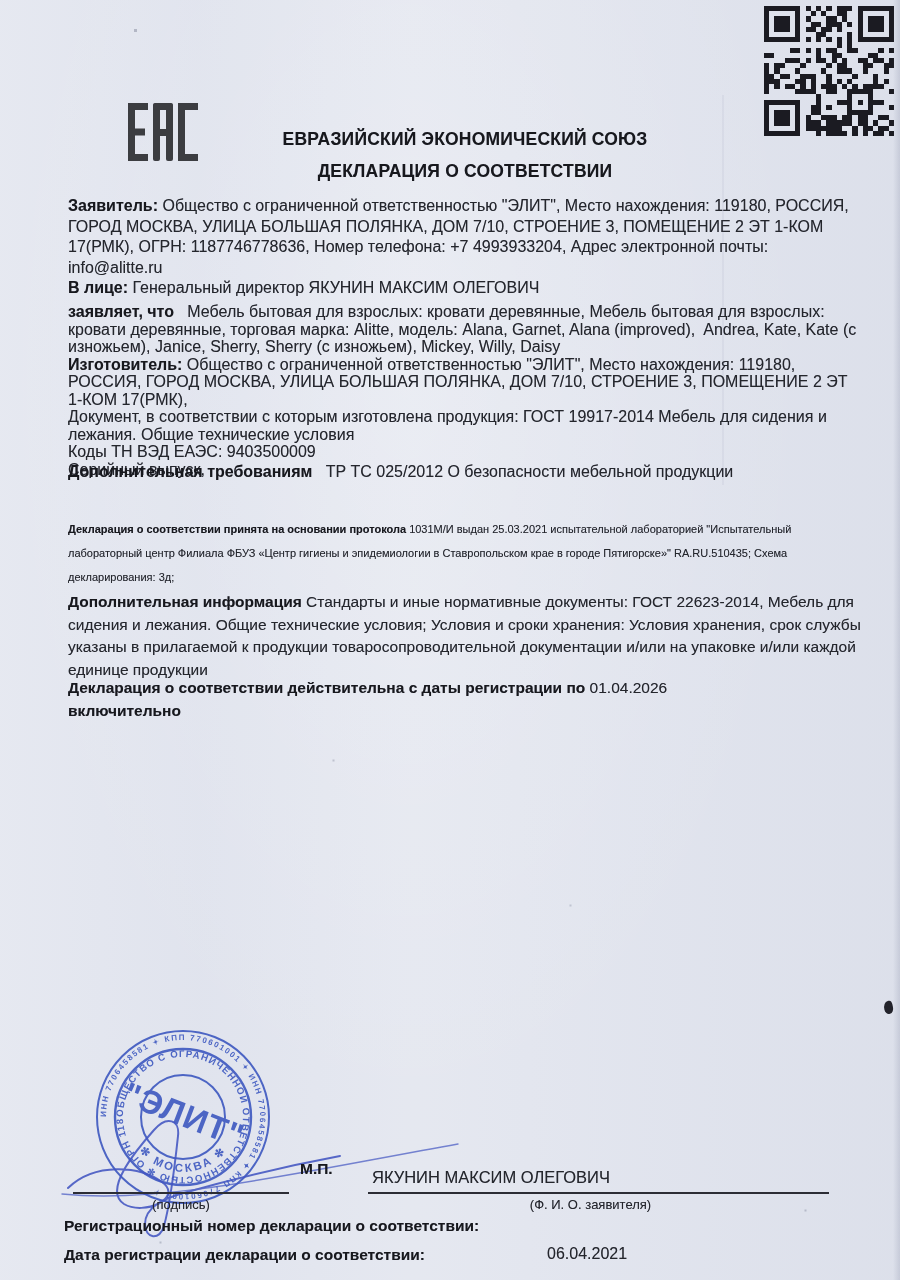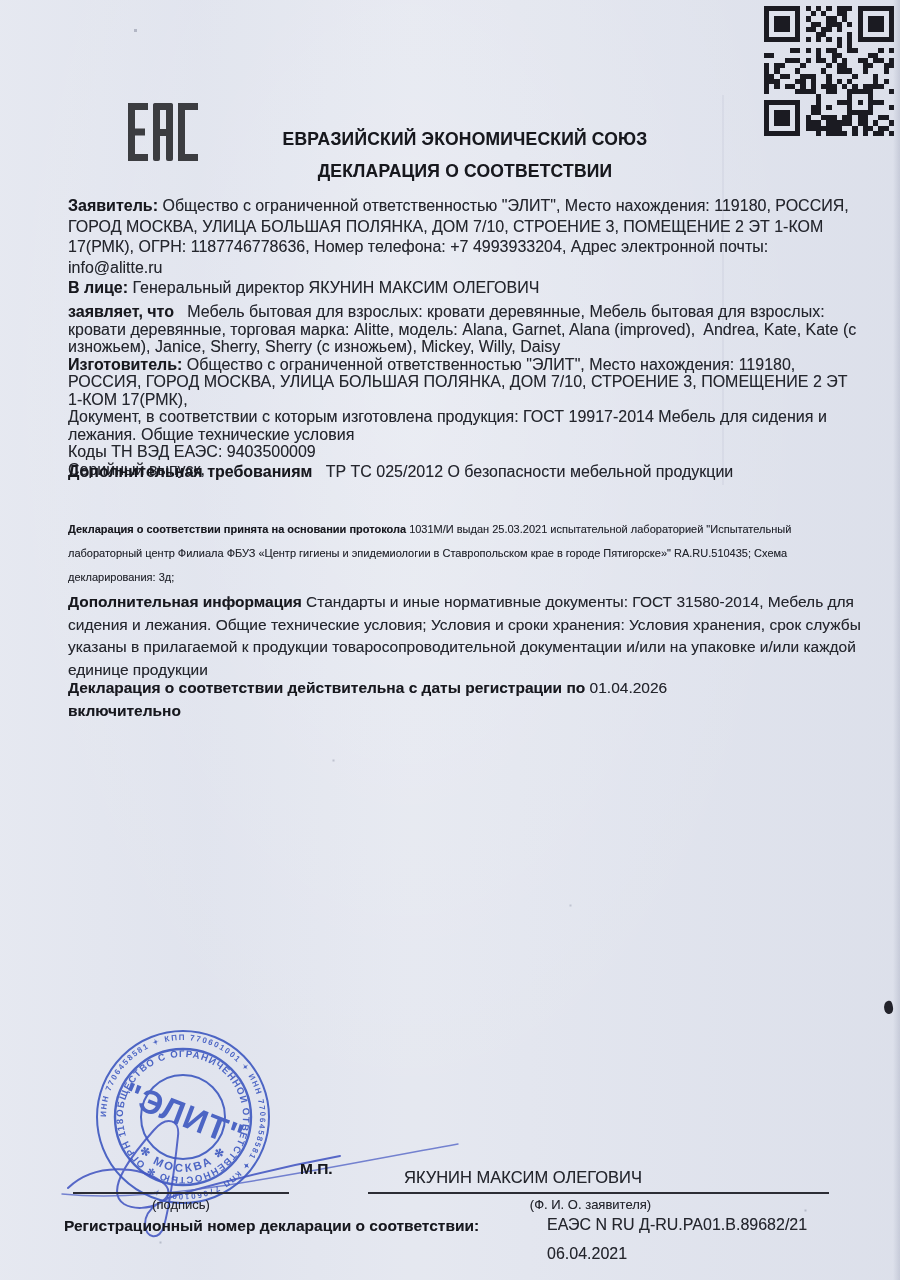--- a/index.html
+++ b/index.html
@@ -372,21 +372,21 @@
         <p><span>Коды ТН ВЭД ЕАЭС: 9403500009</span></p>
         <p><span>Серийный выпуск,</span></p>
       </div>
       <div class="tblock" style="top: 462px; font-size: 16px; line-height: 20px;">
         <p><span class="b">Дополнительная требованиям</span><span>&nbsp;&nbsp;&nbsp;ТР ТС 025/2012 О безопасности мебельной продукции</span></p>
       </div>
       <div class="tblock" style="top: 517px; font-size: 11px; line-height: 24px;">
         <p><span class="b">Декларация о соответствии принята на основании протокола </span><span>1031М/И выдан 25.03.2021 испытательной лабораторией "Испытательный лабораторный центр Филиала ФБУЗ «Центр гигиены и эпидемиологии в Ставропольском крае в городе Пятигорске»" RA.RU.510435; Схема декларирования: 3д;</span></p>
       </div>
       <div class="tblock" style="top: 591px; font-size: 15.5px; line-height: 22.5px;">
-        <p><span class="b">Дополнительная информация </span><span>Стандарты и иные нормативные документы: ГОСТ 31580-2014, Мебель для сидения и лежания. Общие технические условия; Условия и сроки хранения: Условия хранения, срок службы указаны в прилагаемой к продукции товаросопроводительной документации и/или на упаковке и/или каждой единице продукции</span></p>
+        <p><span class="b">Дополнительная информация </span><span>Стандарты и иные нормативные документы: ГОСТ 22623-2014, Мебель для сидения и лежания. Общие технические условия; Условия и сроки хранения: Условия хранения, срок службы указаны в прилагаемой к продукции товаросопроводительной документации и/или на упаковке и/или каждой единице продукции</span></p>
       </div>
       <div class="tblock" style="top: 676px; font-size: 15.5px; line-height: 23px;">
         <p><span class="b">Декларация о соответствии действительна с даты регистрации по </span><span>01.04.2026</span><br><span class="b">включительно</span></p>
       </div>
     </div>
 
   <svg style="position:absolute;left:88px;top:1022px;opacity:.9;" width="190" height="190" viewBox="0 0 190 190">
     <defs>
       <path id="pOuter" d="M 18,95 A 77,77 0 1 1 172,95 A 77,77 0 1 1 18,95"></path>
       <path id="pRing" d="M 35,95 A 60,60 0 1 1 155,95 A 60,60 0 1 1 35,95"></path>
@@ -414,25 +414,25 @@
       <path d="M 28,84 C 55,58 100,62 122,78 C 144,94 104,112 84,100 C 62,86 98,44 114,26 C 127,11 140,16 138,32 C 135,60 130,100 124,122 C 120,137 105,135 105,120 C 105,103 124,95 140,90 C 175,80 225,66 300,52"></path>
       <path d="M 22,90 C 120,100 240,72 418,40" stroke-width="1.4" opacity=".8"></path>
     </g>
   </svg>
 
   <div class="txt b" style="left:300px;top:1160px;font-size:15.5px;">М.П.</div>
 
   <div class="hline" style="left:73px;top:1192px;width:216px;"></div>
   <div class="txt caption center" style="left:73px;top:1197px;width:216px;">(подпись)</div>
 
-  <div class="txt" style="left:372px;top:1168px;width:458px;font-size:16.5px;margin-left:32px;">ЯКУНИН МАКСИМ ОЛЕГОВИЧ</div>
+  <div class="txt" style="left:372px;top:1168px;width:458px;font-size:16.5px;">ЯКУНИН МАКСИМ ОЛЕГОВИЧ</div>
   <div class="hline" style="left:368px;top:1192px;width:461px;"></div>
   <div class="txt caption center" style="left:360px;top:1197px;width:461px;">(Ф. И. О. заявителя)</div>
 
   <div class="txt label-bold" style="left:64px;top:1217px;">Регистрационный номер декларации о соответствии:</div>
-  <div class="txt value" style="left:547px;top:1216px;">ЕАЭС N RU Д-RU.РА01.В.89682/21</div>
+  <div class="txt label-bold" style="left:64px;top:1246px;">Дата регистрации декларации о соответствии:</div>
   <div class="txt value" style="left:547px;top:1245px;">06.04.2021</div>
 
   <div class="crease" style="left:722px;top:95px;height:390px;"></div>
   <div class="ink-blob"></div>
   <div class="speckles"></div>
   <div class="edge-strip"></div>
 </div>
 
 </body></html>

